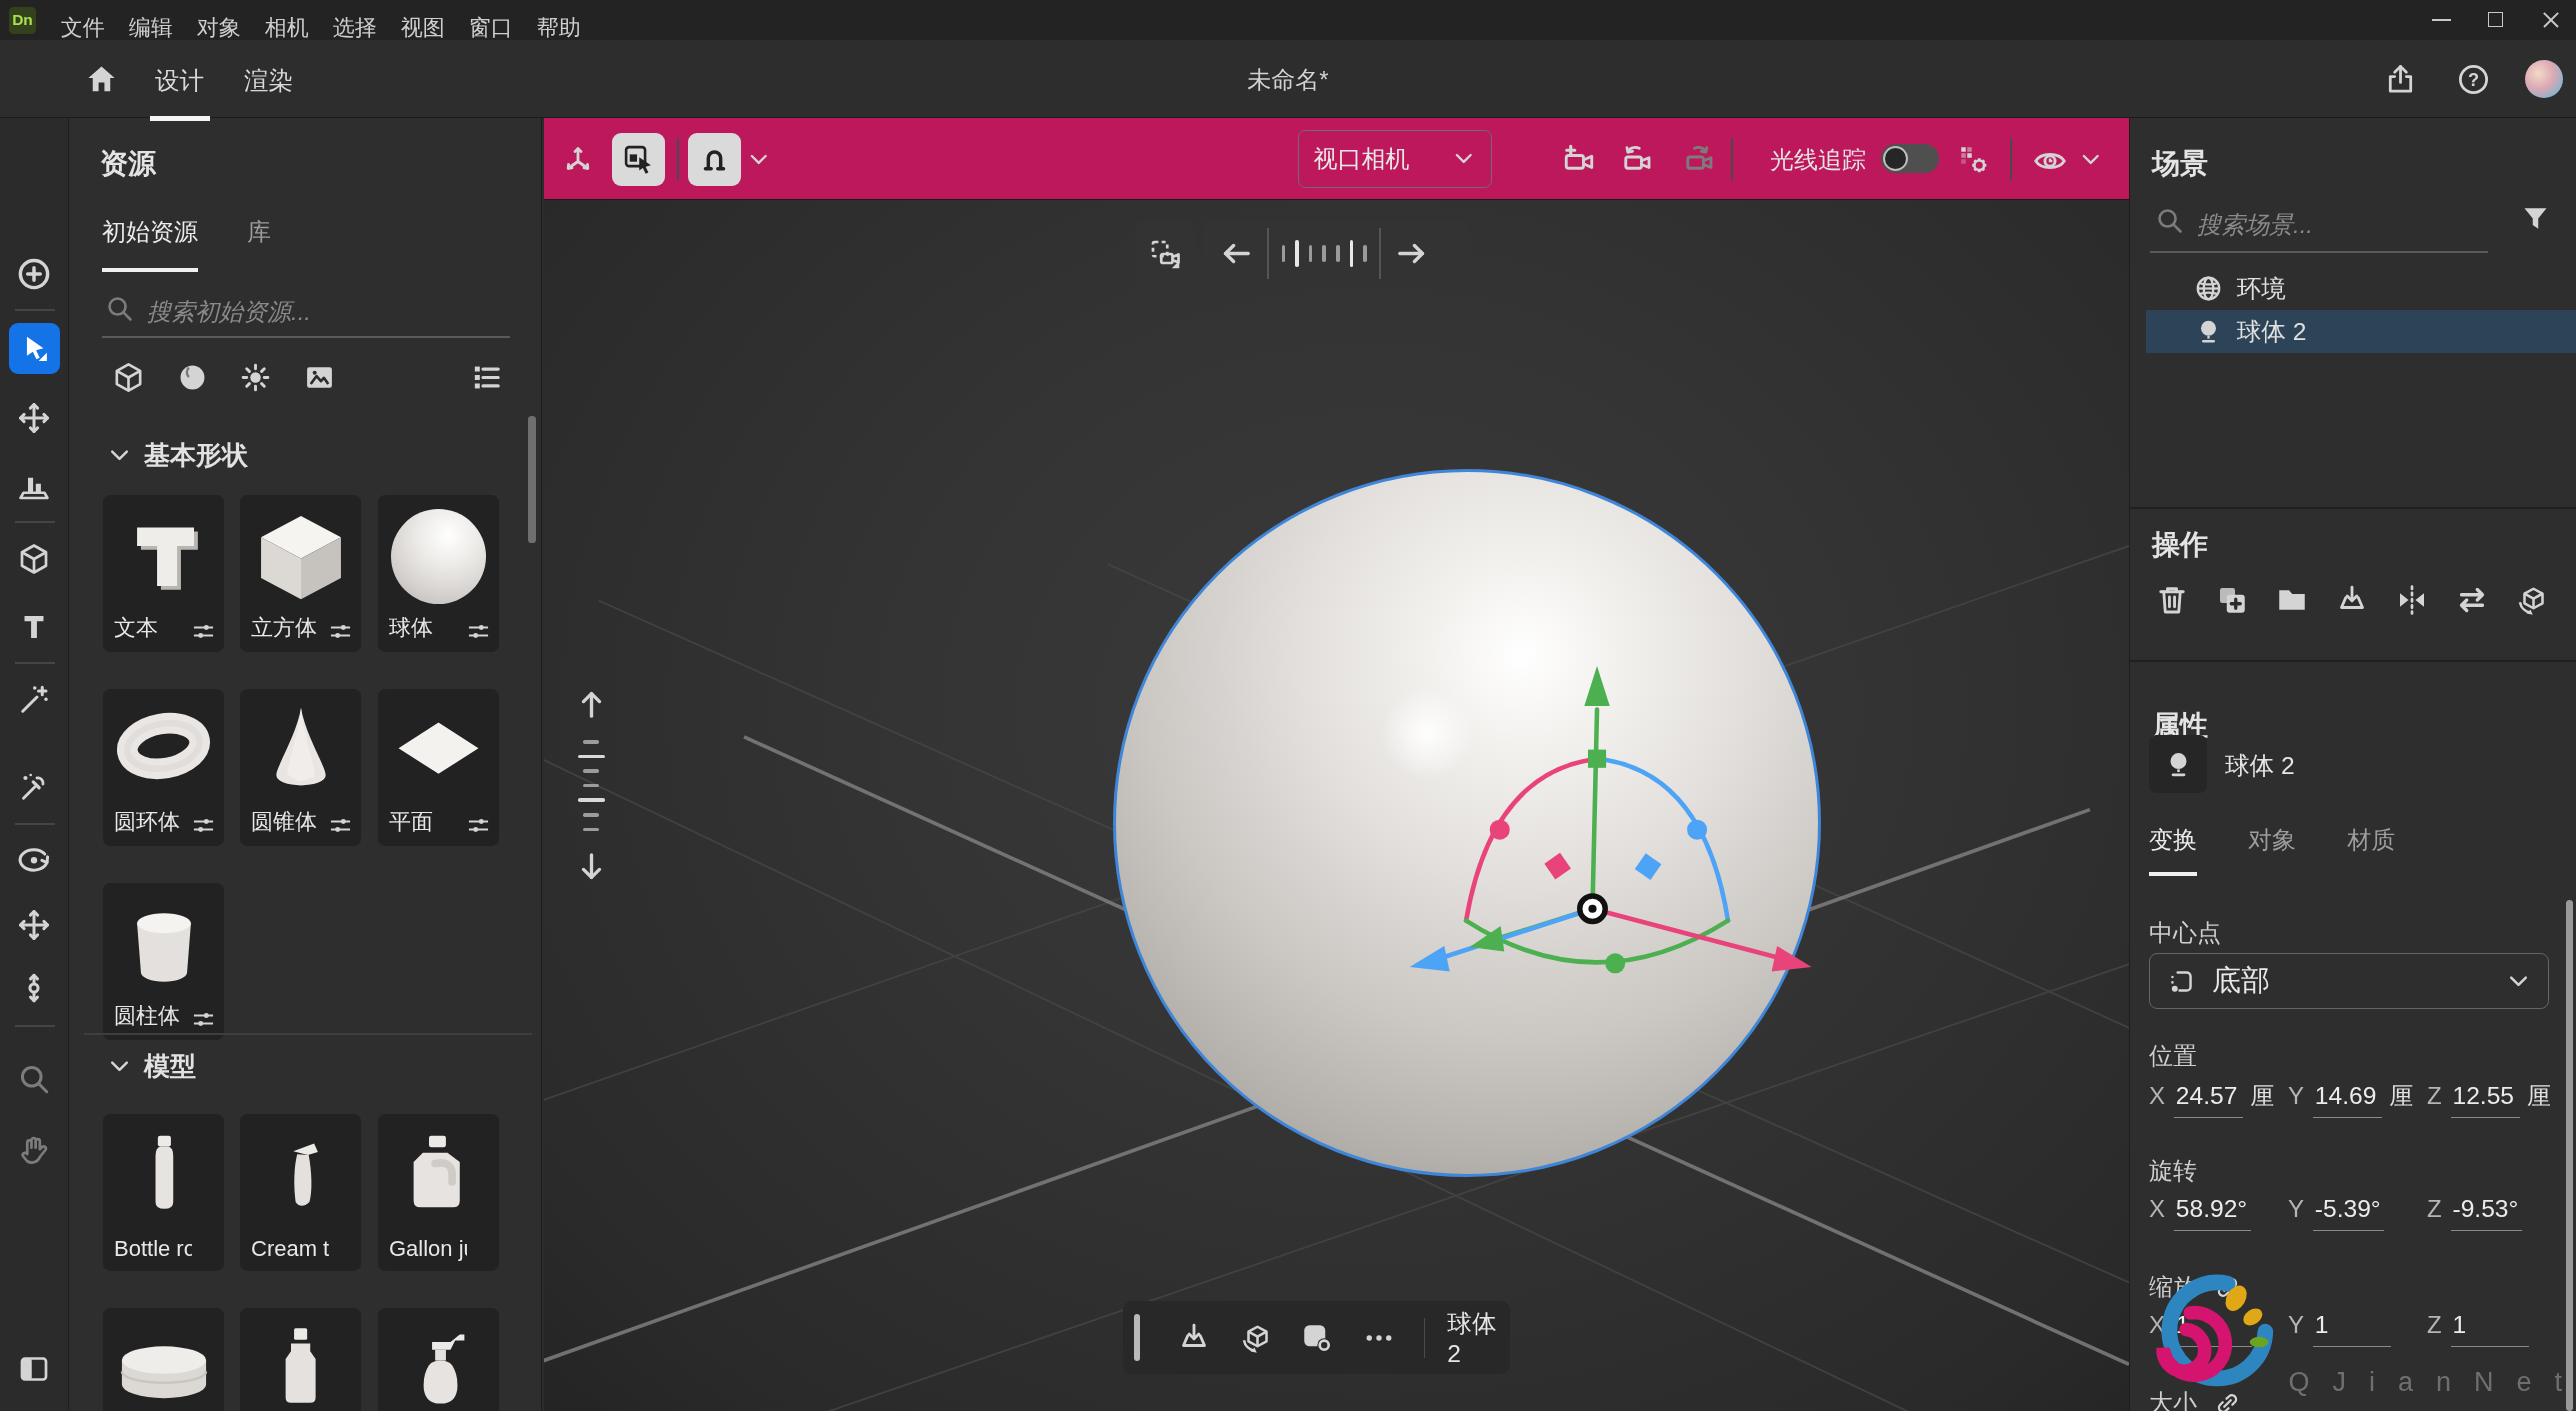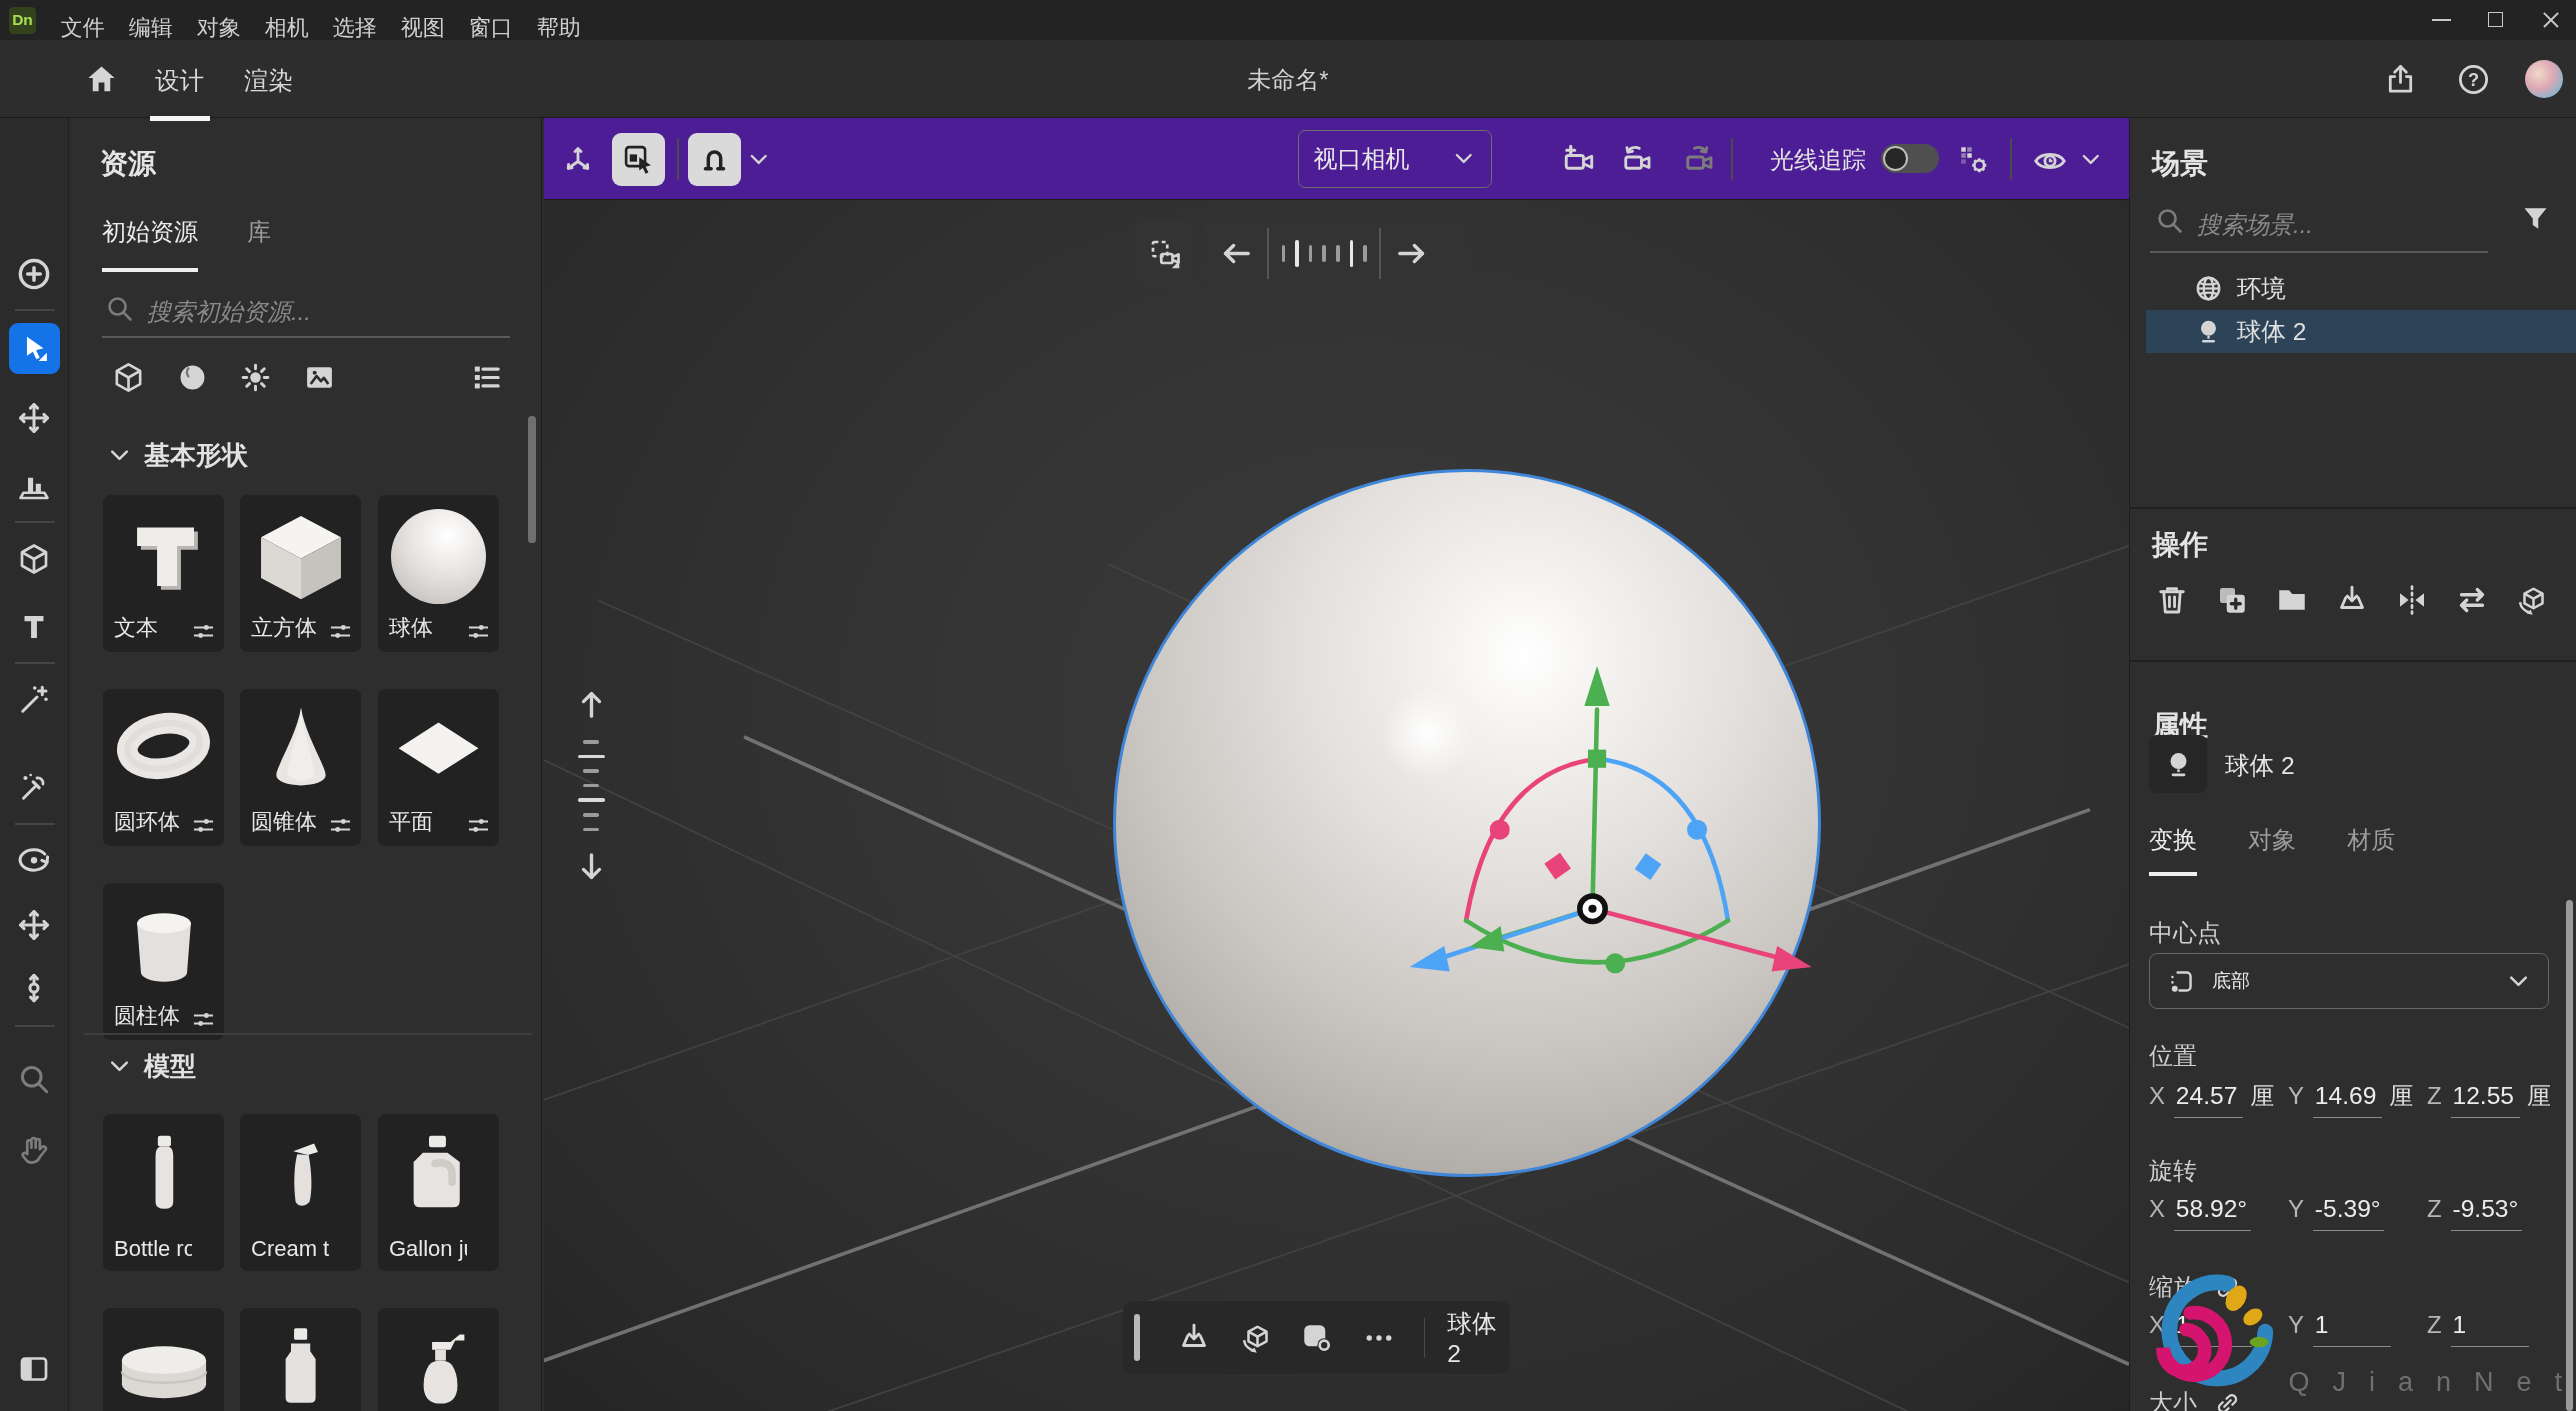--- a/index.html
+++ b/index.html
@@ -44,21 +44,21 @@
   .searchline { position:absolute; height:1.8px; background:#5a5a5a;}
   .placeholder { font-style:italic; color:#8a8a8a; font-size:24px;}
   .secthead { font-size:26px; font-weight:bold; color:#e2e2e2;}
   .card { position:absolute; width:121px; height:157px; background:#222222; border-radius:7.3px;}
   .cardthumb { position:absolute; left:0; top:3.6px; width:121px; height:115px; display:flex; align-items:center; justify-content:center;}
   .cardlabel { position:absolute; left:11px; bottom:9px; font-size:22px; color:#e8e8e8; max-width:78px; white-space:nowrap; overflow:hidden;}
   .cardtune { position:absolute; right:7.3px; bottom:7.3px;}
   .scrollthumb { position:absolute; background:#6f6f6f; border-radius:3.6px;}
 
   
-  #vptoolbar { left:544px; top:118px; width:1585px; height:82px; background:#4c1d95; border-bottom:1.8px solid #191919; z-index:25;}
+  #vptoolbar { left:544px; top:118px; width:1585px; height:82px; background:#be185d; border-bottom:1.8px solid #191919; z-index:25;}
   .vtbtn-lit { position:absolute; top:14.6px; width:53px; height:53px; border-radius:9px; background:#dadada;
     display:flex; align-items:center; justify-content:center; color:#222;}
   .vdiv { position:absolute; top:20px; width:1.8px; height:42px; background:#4a4a4a;}
   #camsel { position:absolute; left:754px; top:12px; width:194px; height:58px; border:1.8px solid #6e6e6e; border-radius:7.3px;
     display:flex; align-items:center; padding:0 14.6px; font-size:24px; color:#e8e8e8;}
   .toggle { position:absolute; width:58px; height:29px; border-radius:14.6px; background:#4f4f4f;}
   .toggle .knob { position:absolute; left:1.8px; top:1.8px; width:25.5px; height:25.5px; border-radius:50%; background:#262626; border:2.7px solid #bdbdbd;}
 
   #viewport { left:544px; top:200px; width:1585px; height:1212px; z-index:10;
     background:radial-gradient(ellipse at 52% 42%, #3a3a3a 0%, #343434 40%, #2a2a2a 85%, #242424 100%); overflow:hidden;}
@@ -89,21 +89,21 @@
   
   #rpanel { left:2129px; top:118px; width:447px; height:1293px; background:#2e2e2e; border-left:1.8px solid #1d1d1d; z-index:20; overflow:hidden;}
   .rrow { position:absolute; left:16px; width:447px; height:43px; display:flex; align-items:center; font-size:24.6px; color:#e0e0e0;}
   .rrow.selected { background:#2d4458; }
   .rdiv { position:absolute; left:0; width:447px; height:1.8px; background:#202020;}
   .ptab { font-size:24px; color:#9d9d9d; position:absolute; top:0;}
   .ptab.active { color:#ececec;}
   .ptab.active:after { content:""; position:absolute; left:0; right:0; bottom:-20px; height:4.5px; background:#f0f0f0;}
   .plabel { font-size:24px; color:#cfcfcf;}
   #pivotdd { position:absolute; left:19px; top:0; width:400px; height:56px; border:1.8px solid #666; border-radius:8.2px;
-    display:flex; align-items:center; padding:0 16.4px; font-size:19px; color:#e8e8e8;}
+    display:flex; align-items:center; padding:0 16.4px; font-size:29px; color:#e8e8e8;}
   .frow { position:absolute; left:19px; width:418px; display:flex;}
   .field { display:flex; align-items:baseline; width:139px;}
   .axis { font-size:24px; color:#b5b5b5; margin-right:9px;}
   .fval { font-size:24.6px; color:#ececec; border-bottom:1.8px solid #8a8a8a; padding:0 3.6px 7.3px 1.8px; min-width:69px;}
   .funit { font-size:24px; color:#e0e0e0; margin-left:7.3px;}
 
   
   #wmtext { font-size:80px; font-weight:bold; color:#2a2327; letter-spacing:5.5px; text-shadow:1.8px 1.8px 0 rgba(212,20,110,0.18);}
   #wmsub { font-size:27px; color:#6f6f6f; letter-spacing:23px;}
 </style>

